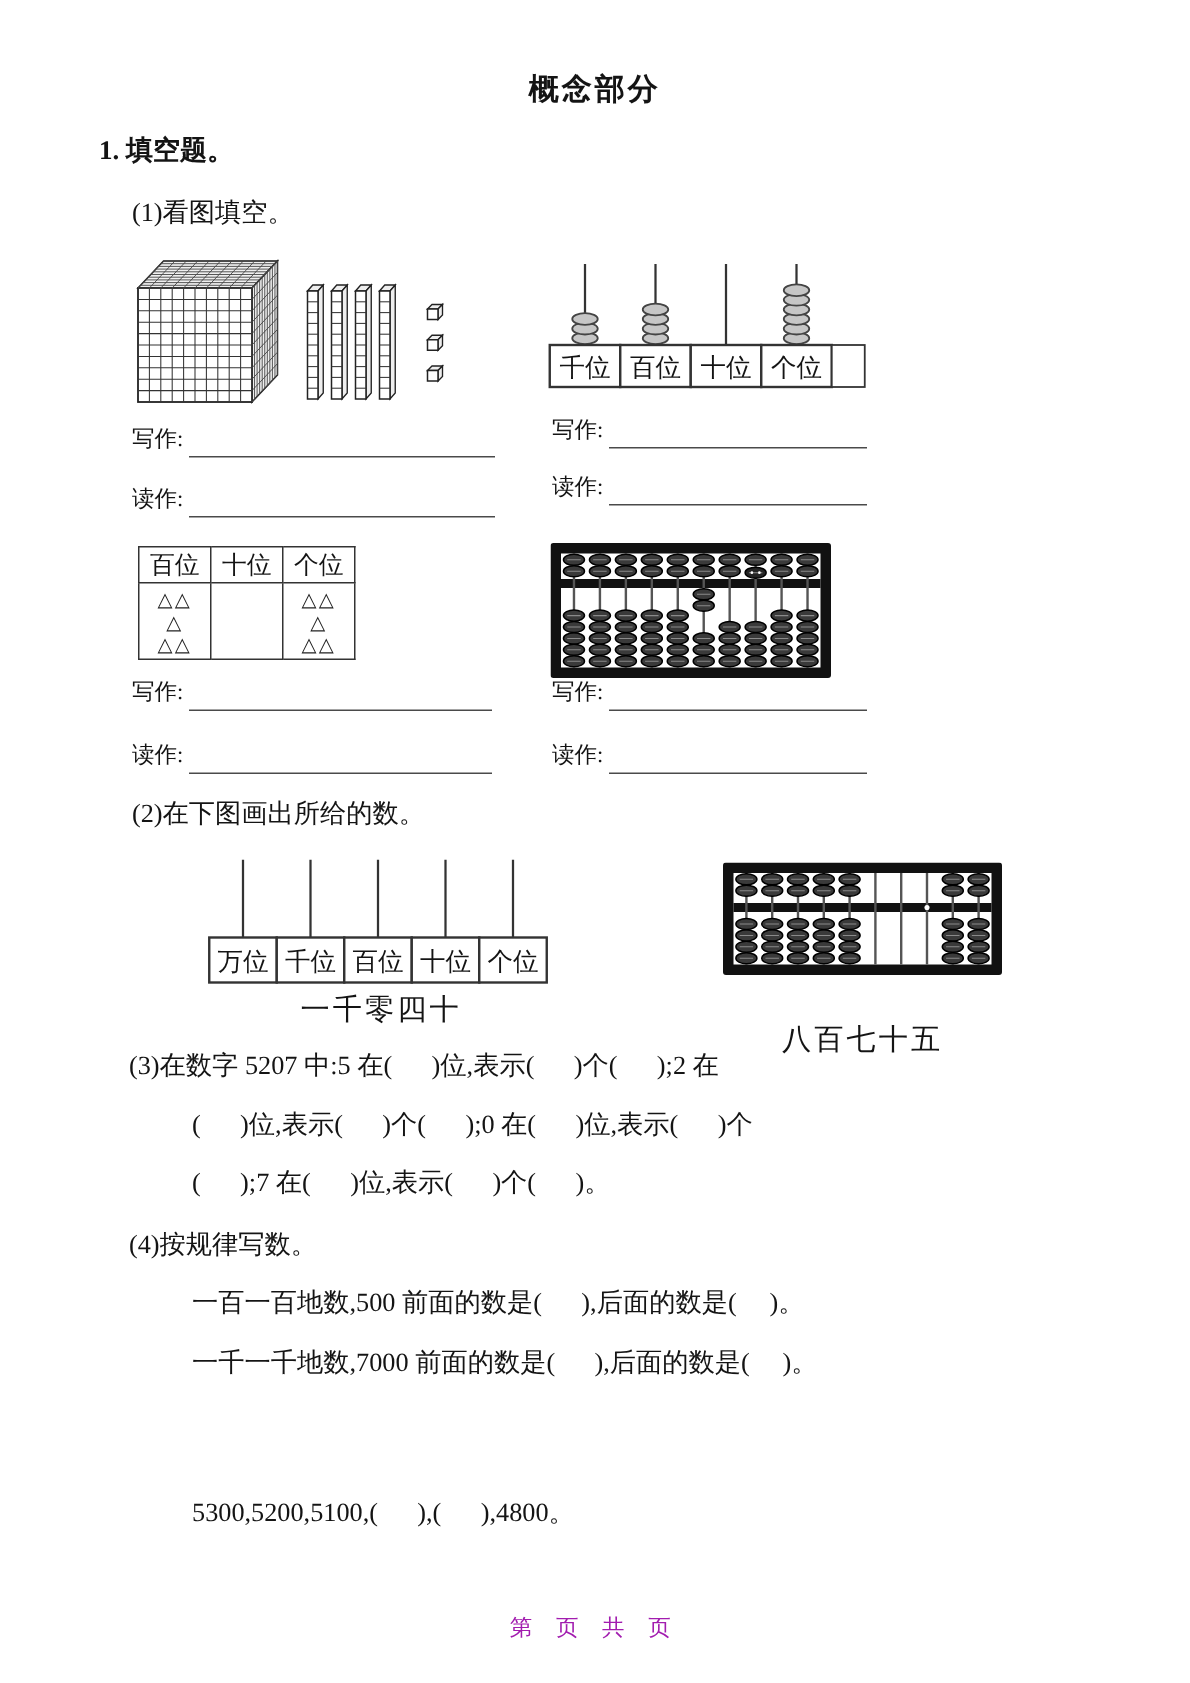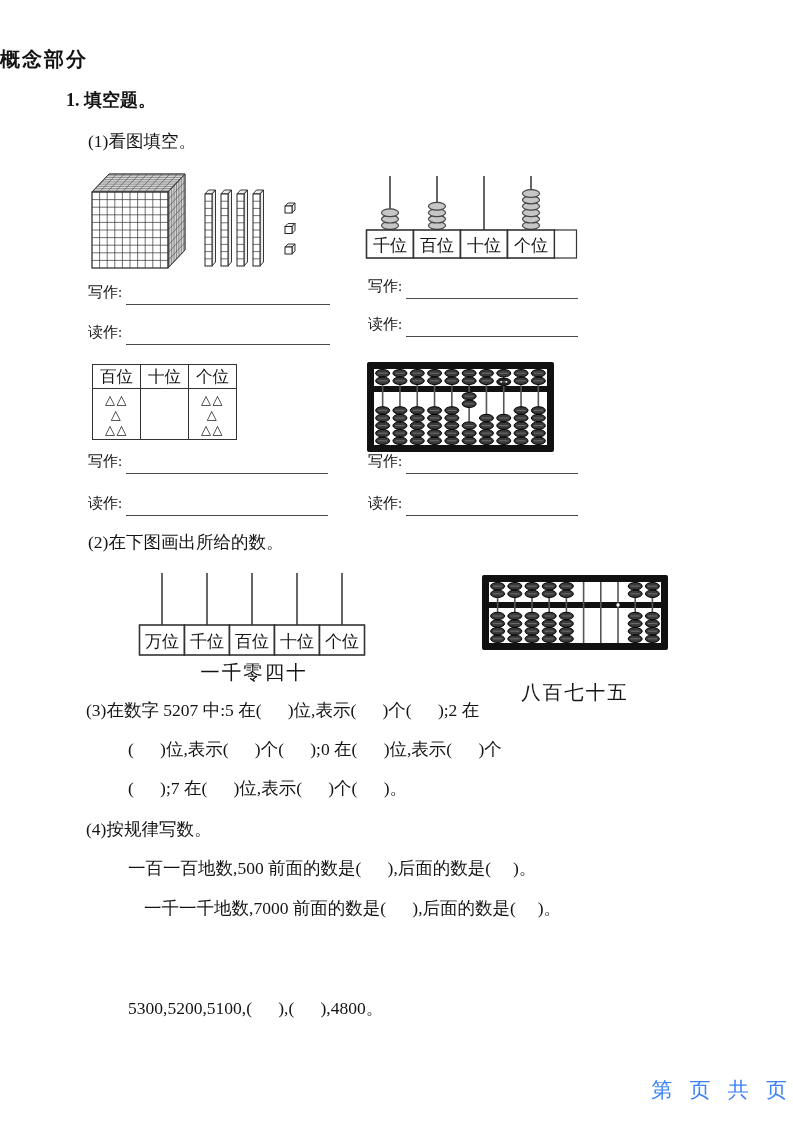--- a/index.html
+++ b/index.html
@@ -2,28 +2,28 @@
 <html><head>
 <meta charset="utf-8">
 <style>
   html,body{margin:0;padding:0;background:#fff;}
   #page{
     position:relative;width:793px;height:1122px;background:#fff;overflow:hidden;
     font-family:"Liberation Serif","DejaVu Serif",serif;color:#141414;
   }
   .abs{position:absolute;}
   .pre{white-space:pre;}
-  .title{width:100%;text-align:left;font-size:20px;font-weight:700;letter-spacing:2px;}
+  .title{width:100%;text-align:center;font-size:20px;font-weight:700;letter-spacing:2px;}
   .h1{font-size:18px;font-weight:700;}
   .body-line{font-size:17.5px;}
   .wrow{position:absolute;display:flex;align-items:flex-end;font-size:15px;}
   .wrow .wlab{white-space:pre;}
   .wrow .ul{flex:1;border-bottom:1.6px solid #4a4a4a;height:4px;position:relative;top:3px;margin-left:4px;}
   .caption{text-align:center;font-size:19.5px;letter-spacing:2px;}
-  .footer{width:100%;text-align:right;font-size:21px;letter-spacing:6px;color:#3b82f6;}
+  .footer{width:100%;text-align:center;font-size:15px;letter-spacing:6px;color:#a21caf;}
   svg{display:block;}
   svg text{font-family:"Liberation Serif","DejaVu Serif",serif;fill:#141414;}
   table.tt{border-collapse:collapse;}
   table.tt th,table.tt td{border:1.6px solid #333;width:47px;text-align:center;font-weight:400;padding:0;}
   table.tt th{font-size:16.5px;height:23px;}
   table.tt td{height:50px;vertical-align:middle;}
   table.tt .tri-line{line-height:15px;font-size:13px;letter-spacing:1.5px;color:#222;}
 </style>
 </head>
 <body>
@@ -537,18 +537,18 @@
       </svg>
     </div>
   <div class="abs caption" style="top:679px;left:480px;width:190px;">八百七十五</div>
 
   <div class="abs body-line pre" style="top:698px;left:86px;">(3)在数字 5207 中:5 在(      )位,表示(      )个(      );2 在</div>
   <div class="abs body-line pre" style="top:737px;left:128px;">(      )位,表示(      )个(      );0 在(      )位,表示(      )个</div>
   <div class="abs body-line pre" style="top:776px;left:128px;">(      );7 在(      )位,表示(      )个(      )。</div>
 
   <div class="abs body-line pre" style="top:817px;left:86px;">(4)按规律写数。</div>
   <div class="abs body-line pre" style="top:856px;left:128px;">一百一百地数,500 前面的数是(      ),后面的数是(     )。</div>
-  <div class="abs body-line pre" style="top:896px;left:128px;margin-left:16px;">一千一千地数,7000 前面的数是(      ),后面的数是(     )。</div>
+  <div class="abs body-line pre" style="top:896px;left:128px;">一千一千地数,7000 前面的数是(      ),后面的数是(     )。</div>
   <div class="abs body-line pre" style="top:996px;left:128px;">5300,5200,5100,(      ),(      ),4800。</div>
 
   <div class="abs footer pre" style="top:1076px;left:0;">第 页 共 页</div>
 
 </div>
 
 </body></html>

